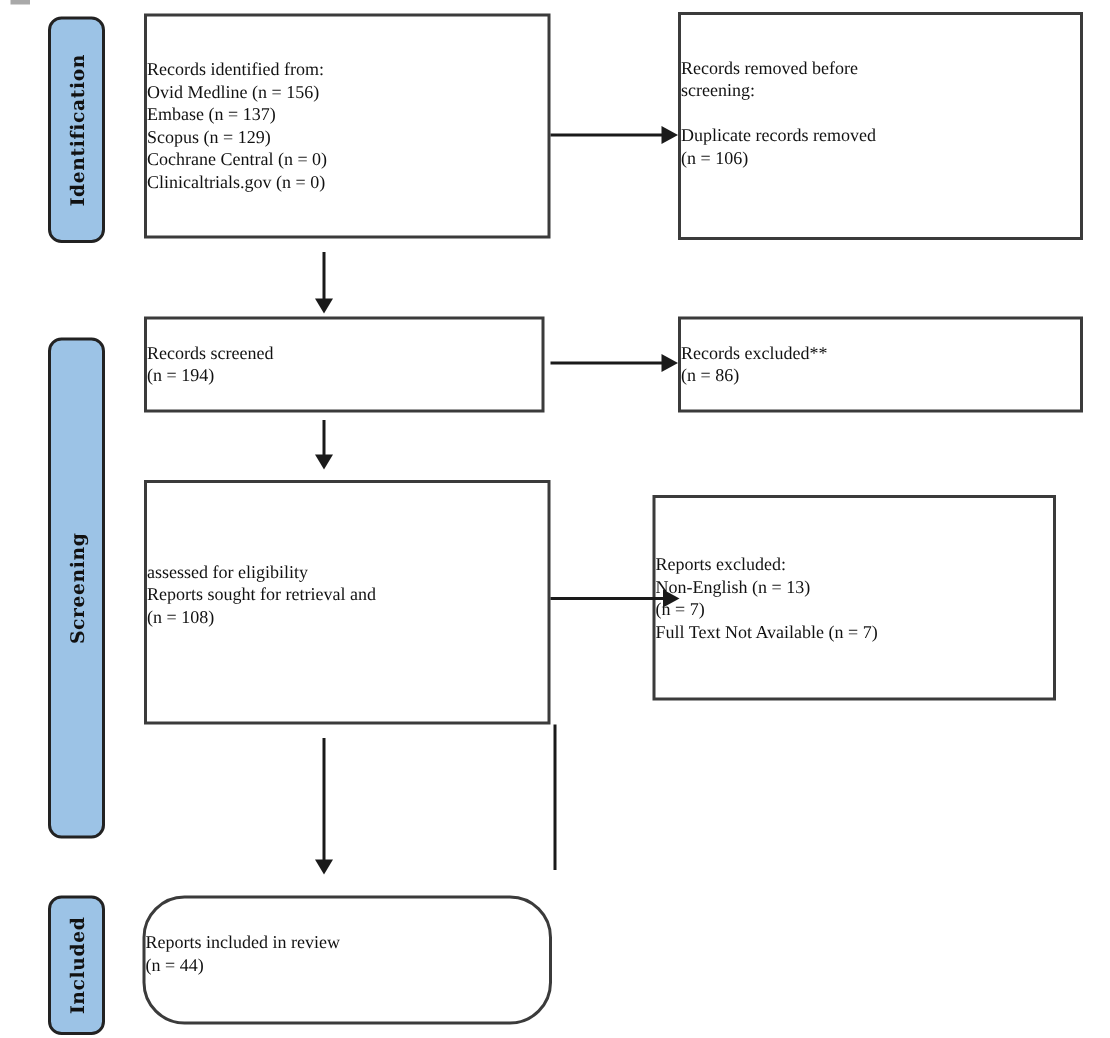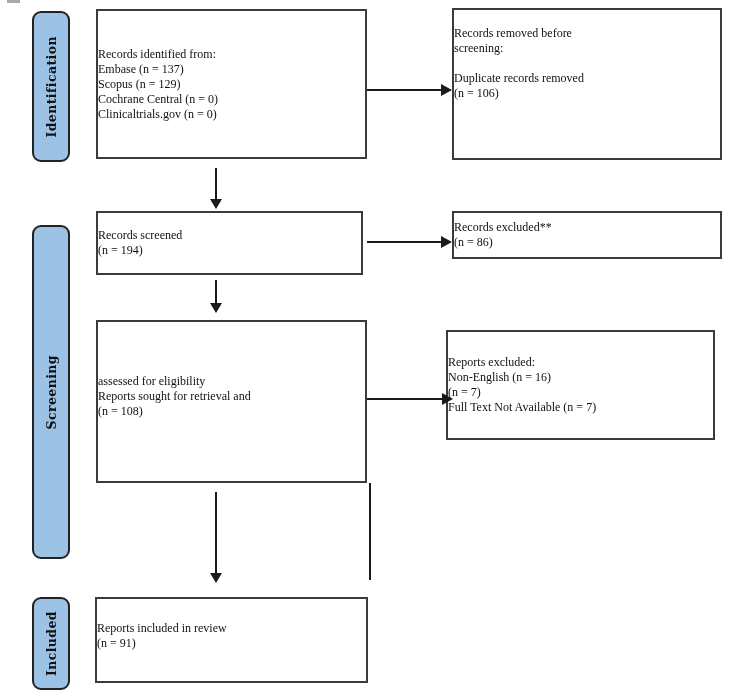--- a/index.html
+++ b/index.html
@@ -70,60 +70,61 @@
   </div>
   <div class="stage" style="left:32px;top:225px;width:38px;height:334px;">
     <span class="vtext">Screening</span>
   </div>
   <div class="stage" style="left:32px;top:597px;width:38px;height:93px;">
     <span class="vtext">Included</span>
   </div>
 
   <div class="wbox" style="left:96px;top:9px;width:271px;height:150px;">
     <span class="ln">Records identified from:</span>
+    <span class="ln">Ovid Medline (n = 156)</span>
     <span class="ln">Embase (n = 137)</span>
     <span class="ln">Scopus (n = 129)</span>
     <span class="ln">Cochrane Central (n = 0)</span>
     <span class="ln">Clinicaltrials.gov (n = 0)</span>
   </div>
 
-  <div class="wbox" style="left:452px;top:8px;width:270px;height:152px;justify-content:flex-start;padding-top:16px;">
+  <div class="wbox" style="left:452px;top:8px;width:270px;height:152px;justify-content:flex-start;padding-top:28px;">
     <span class="ln">Records removed before</span>
     <span class="ln">screening:</span>
     <span class="ln"></span>
     <span class="ln">Duplicate records removed</span>
     <span class="ln">(n = 106)</span>
   </div>
 
   <div class="wbox" style="left:96px;top:211px;width:267px;height:64px;">
     <span class="ln">Records screened</span>
     <span class="ln">(n = 194)</span>
   </div>
 
-  <div class="wbox" style="left:452px;top:211px;width:270px;height:48px;">
+  <div class="wbox" style="left:452px;top:211px;width:270px;height:64px;">
     <span class="ln">Records excluded**</span>
     <span class="ln">(n = 86)</span>
   </div>
 
   <div class="wbox" style="left:96px;top:320px;width:271px;height:163px;padding-bottom:10px;">
     <span class="ln">assessed for eligibility</span>
     <span class="ln">Reports sought for retrieval and</span>
     <span class="ln">(n = 108)</span>
   </div>
 
-  <div class="wbox" style="left:446px;top:330px;width:269px;height:110px;">
+  <div class="wbox" style="left:435px;top:330px;width:269px;height:137px;">
     <span class="ln">Reports excluded:</span>
-    <span class="ln">Non-English (n = 16)</span>
+    <span class="ln">Non-English (n = 13)</span>
     <span class="ln">(n = 7)</span>
     <span class="ln">Full Text Not Available (n = 7)</span>
   </div>
 
-  <div class="wbox" style="left:95px;top:597px;width:273px;height:86px;padding-bottom:8px;">
+  <div class="wbox" style="left:95px;top:597px;width:273px;height:86px;padding-bottom:8px;border-radius:28px;">
     <span class="ln">Reports included in review</span>
-    <span class="ln">(n = 91)</span>
+    <span class="ln">(n = 44)</span>
   </div>
 
   <div>
     <div class="shaft-h" style="left:367px;top:89px;width:76px;"></div>
     <div class="head-right" style="left:441px;top:84px;"></div>
   </div>
   <div>
     <div class="shaft-h" style="left:367px;top:241px;width:76px;"></div>
     <div class="head-right" style="left:441px;top:236px;"></div>
   </div>

